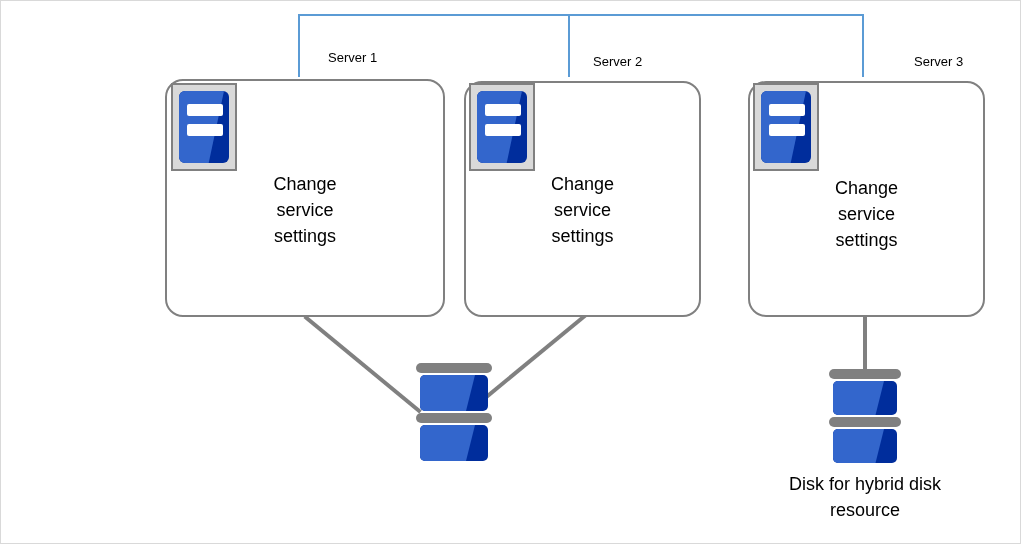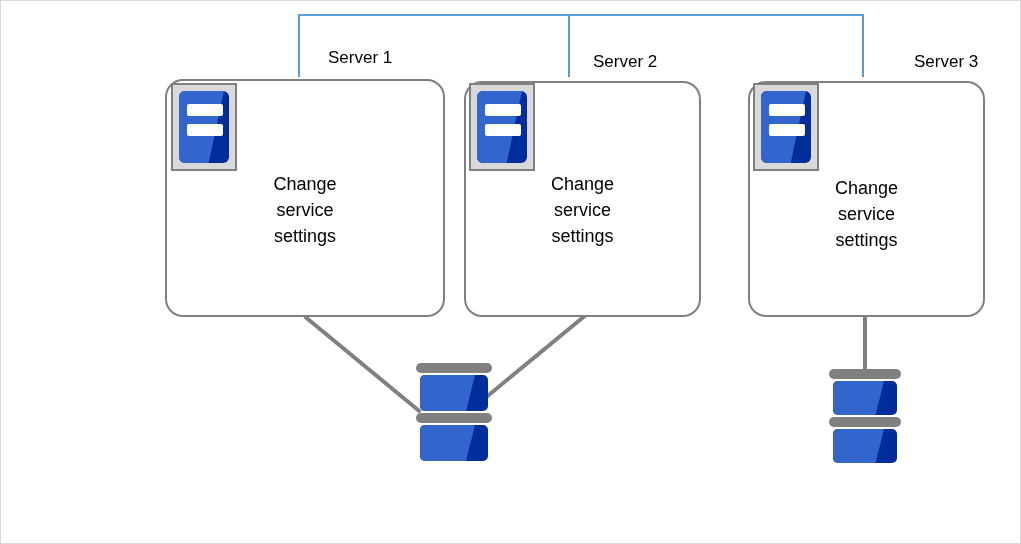--- a/index.html
+++ b/index.html
@@ -27,21 +27,21 @@
   }
   .bracket-v {
     position: absolute;
     width: 2px;
     background: #5B9BD5;
   }
 
   
   .server-label {
     position: absolute;
-    font-size: 17px;
+    font-size: 13px;
     line-height: 22px;
     white-space: nowrap;
     color: #000000;
   }
 
   
   .server-box {
     position: absolute;
     background: #ffffff;
     border: 2px solid #808080;
@@ -206,14 +206,16 @@
     <div class="disk-block" style="top:62px; height:36px;"></div>
   </div>
 
   <div class="disk" style="left:828px; top:368px; width:72px; height:94px;">
     <div class="disk-bar" style="top:0px;"></div>
     <div class="disk-block" style="top:12px; height:34px;"></div>
     <div class="disk-bar" style="top:48px;"></div>
     <div class="disk-block" style="top:60px; height:34px;"></div>
   </div>
 
+  <div class="caption" style="left:744px; top:470px; width:240px;">Disk for hybrid disk
+resource</div>
 
 </div>
 
 </body></html>

